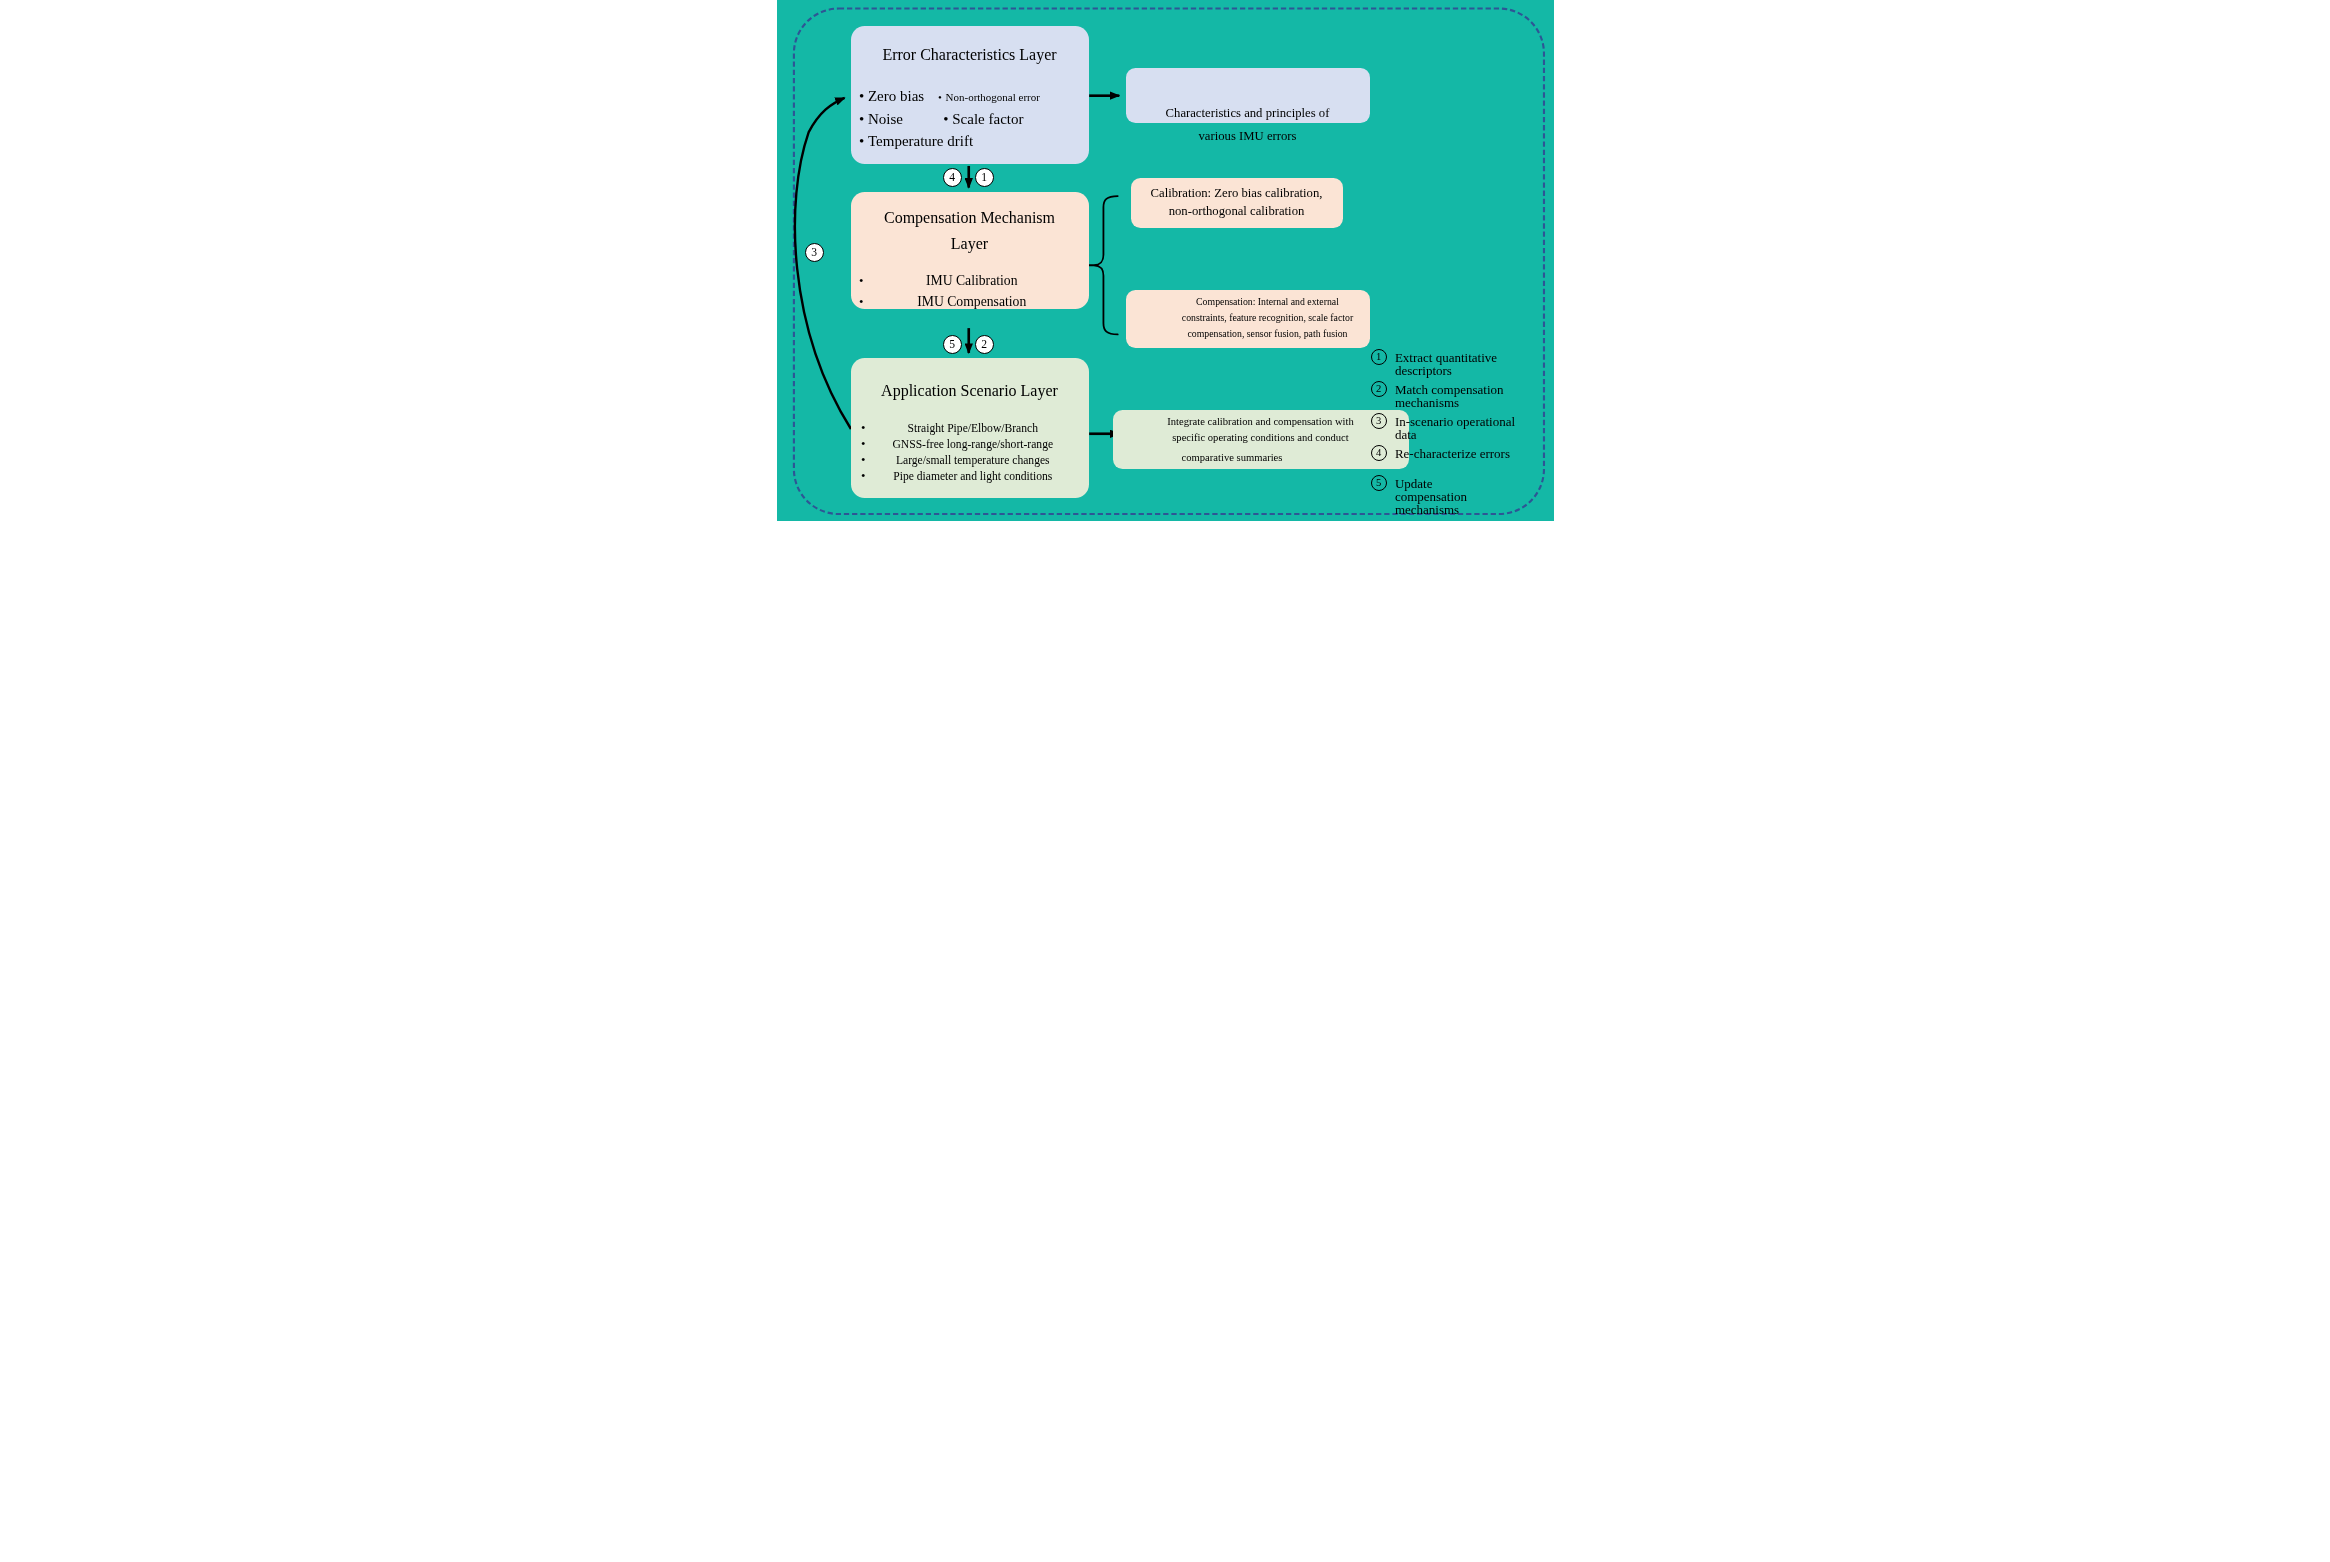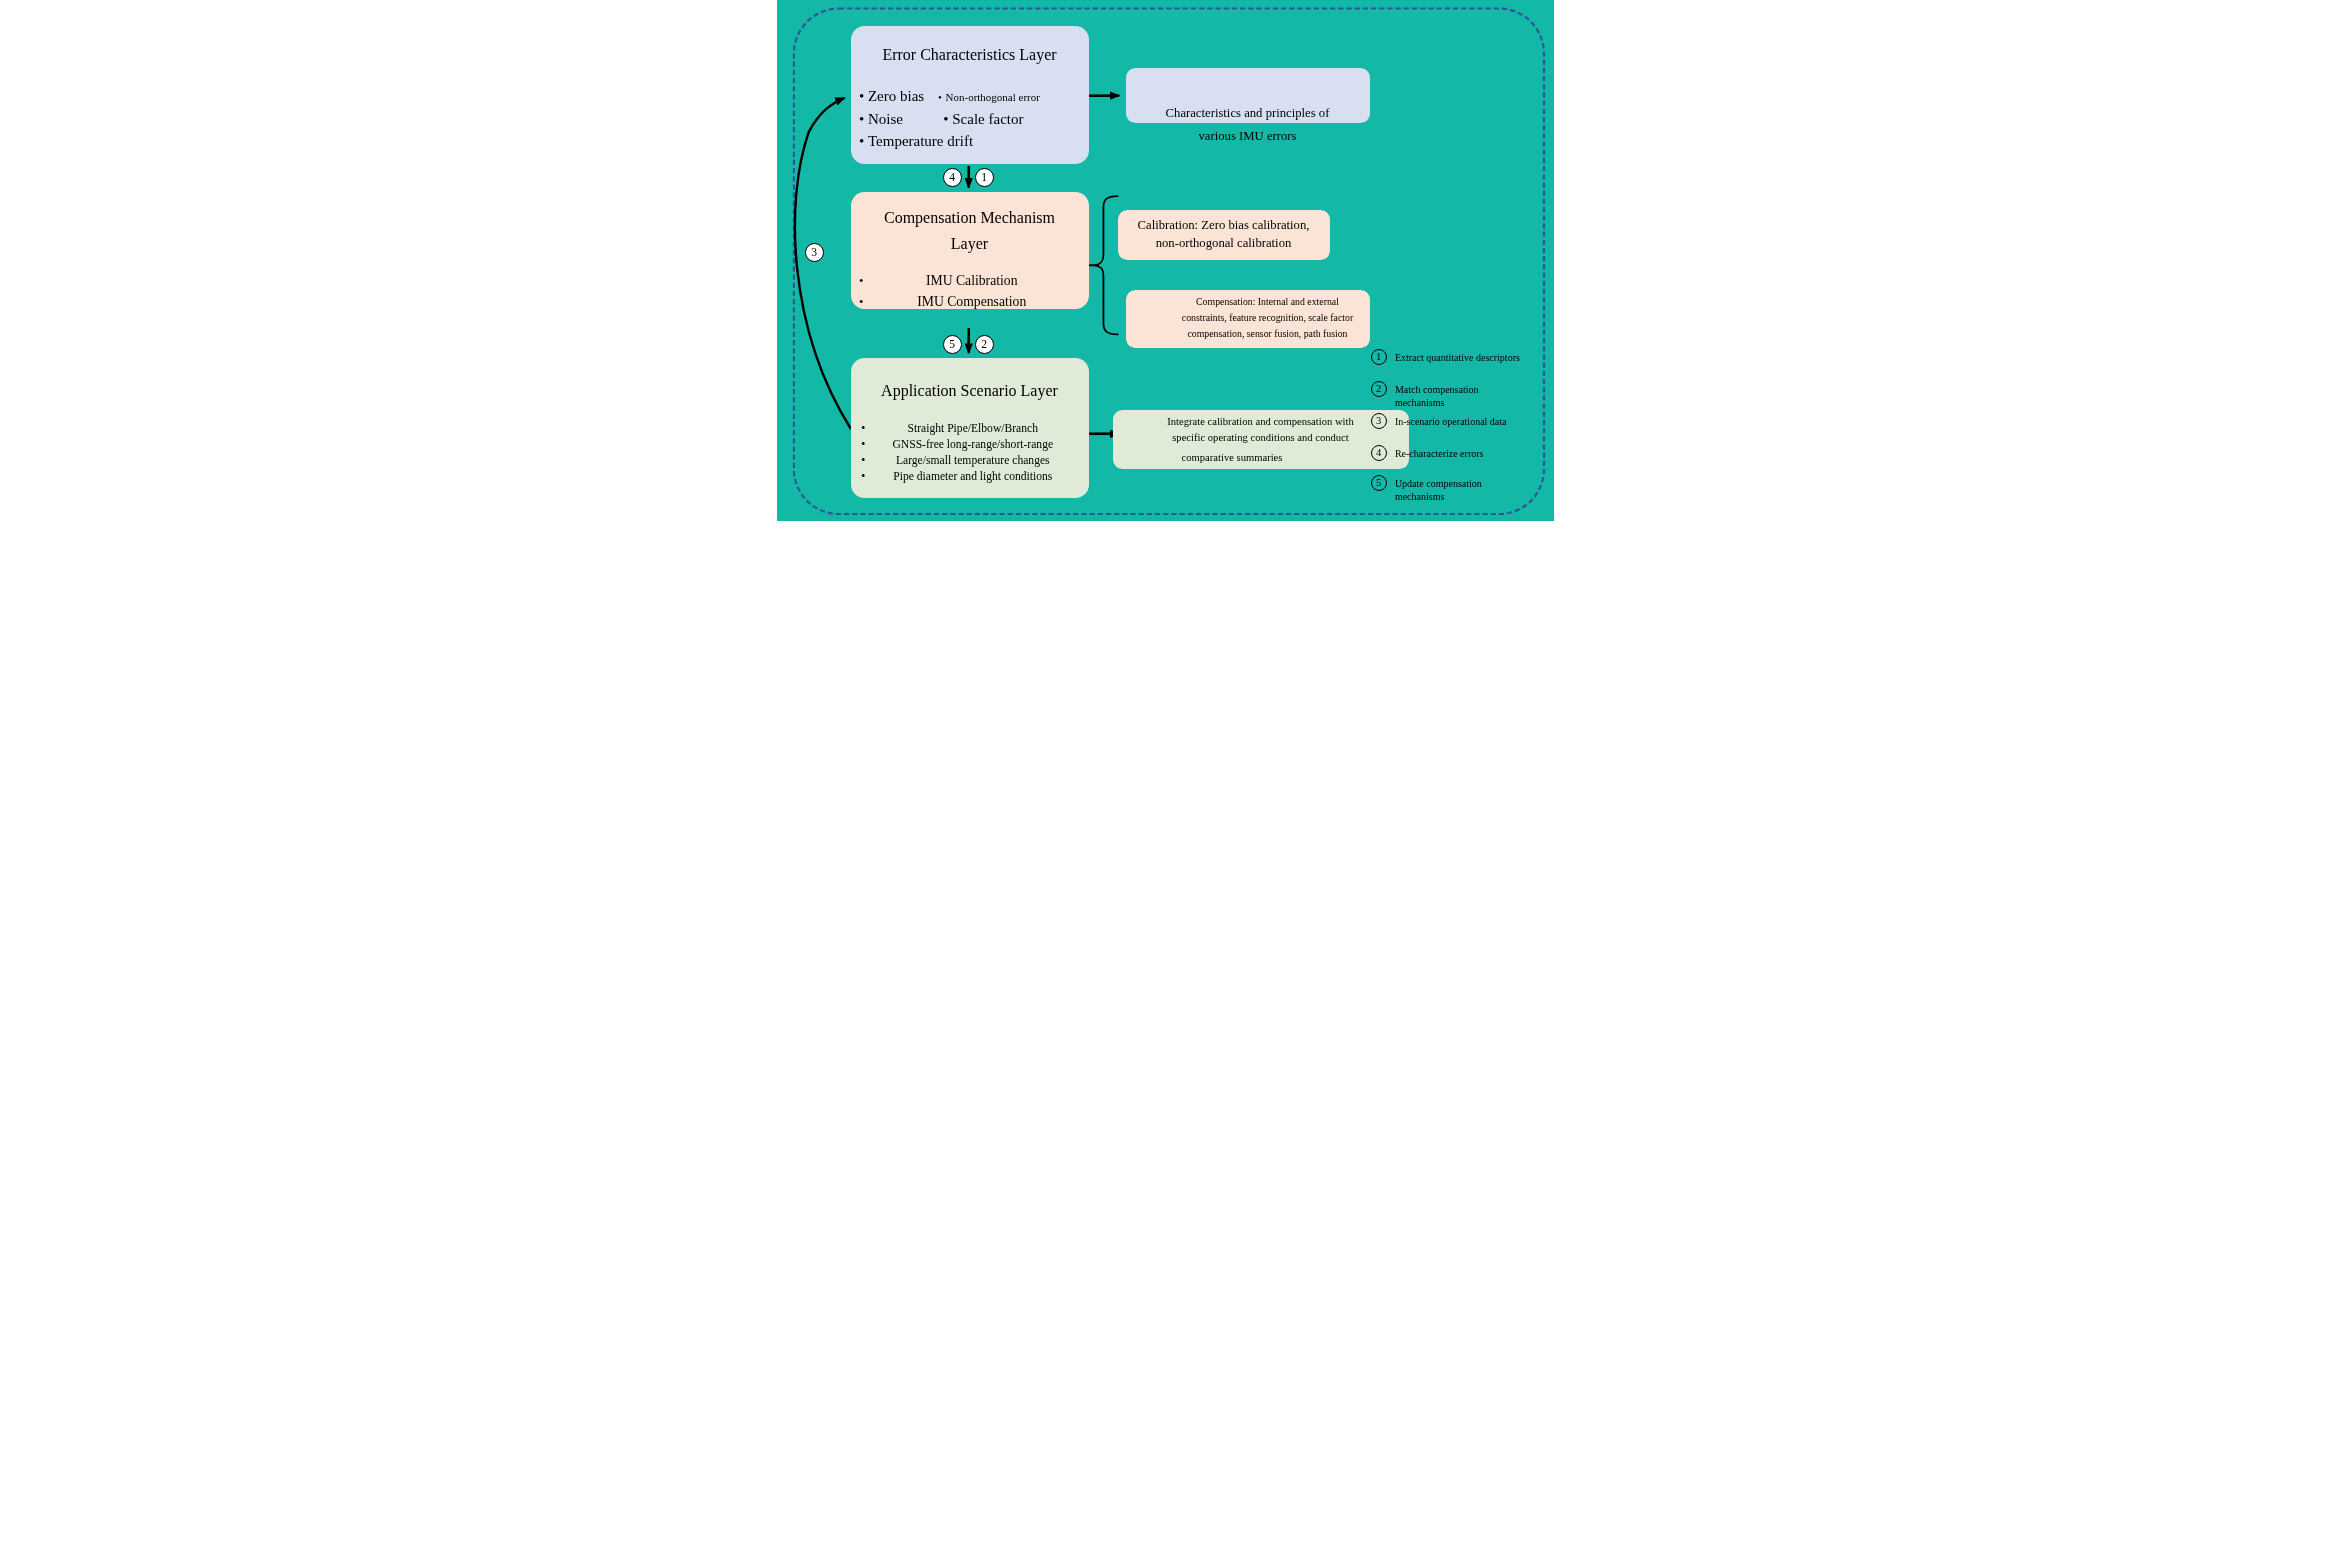--- a/index.html
+++ b/index.html
@@ -23,21 +23,21 @@
   .center-li .dot{font-size:12.7px;}
   .center-li .txt{flex:1;text-align:center;}
   .imu{font-size:13.7px;line-height:21px;}
   .gli{font-size:11.6px;line-height:16px;}
   .side-text{width:100%;text-align:center;}
   .num-circle{position:absolute;width:17.4px;height:17.4px;border:1.6px solid #000;border-radius:50%;background:#fff;
     display:flex;align-items:center;justify-content:center;font-size:11.6px;line-height:1;}
   .legend-item{position:absolute;left:594px;display:flex;gap:8px;align-items:flex-start;}
   .legend-circle{flex:0 0 auto;width:16.4px;height:16.4px;border:1.6px solid #000;border-radius:50%;box-sizing:border-box;
     display:flex;align-items:center;justify-content:center;font-size:10.6px;line-height:1;}
-  .legend-text{font-size:10px;line-height:13.2px;padding-top:1.6px;max-width:132px;}
+  .legend-text{font-size:13px;line-height:13.2px;padding-top:1.6px;max-width:132px;}
 </style>
 </head>
 <body>
 
 <div class="canvas">
 
   <svg class="overlay" viewBox="0 0 1471 986">
     <defs>
       <marker id="ah" markerUnits="userSpaceOnUse" markerWidth="20" markerHeight="16" refX="18" refY="8" orient="auto">
         <path d="M0,0 L20,8 L0,16 Z" fill="#000"></path>
@@ -93,21 +93,21 @@
     <div class="center-li imu" style="top:78px;">
       <span class="dot">•</span>
       <span class="txt">IMU Calibration</span>
     </div>
     <div class="center-li imu" style="top:99px;">
       <span class="dot">•</span>
       <span class="txt">IMU Compensation</span>
     </div>
   </div>
 
-  <div class="box side-box orange" style="left:341px;top:178px;width:212px;height:50px;padding-top:5.8px;margin-top:32px;">
+  <div class="box side-box orange" style="left:354px;top:178px;width:212px;height:50px;padding-top:5.8px;">
     <div class="side-text" style="font-size:12.7px;line-height:18px;">Calibration: Zero bias calibration,</div>
     <div class="side-text" style="font-size:12.7px;line-height:18px;">non-orthogonal calibration</div>
   </div>
 
   <div class="box side-box orange" style="left:349px;top:290px;width:244px;height:58px;padding-top:4.2px;padding-left:40px;">
     <div class="side-text" style="font-size:9.8px;line-height:16px;">Compensation: Internal and external</div>
     <div class="side-text" style="font-size:9.8px;line-height:16px;">constraints, feature recognition, scale factor</div>
     <div class="side-text" style="font-size:9.8px;line-height:16px;">compensation, sensor fusion, path fusion</div>
   </div>
 

